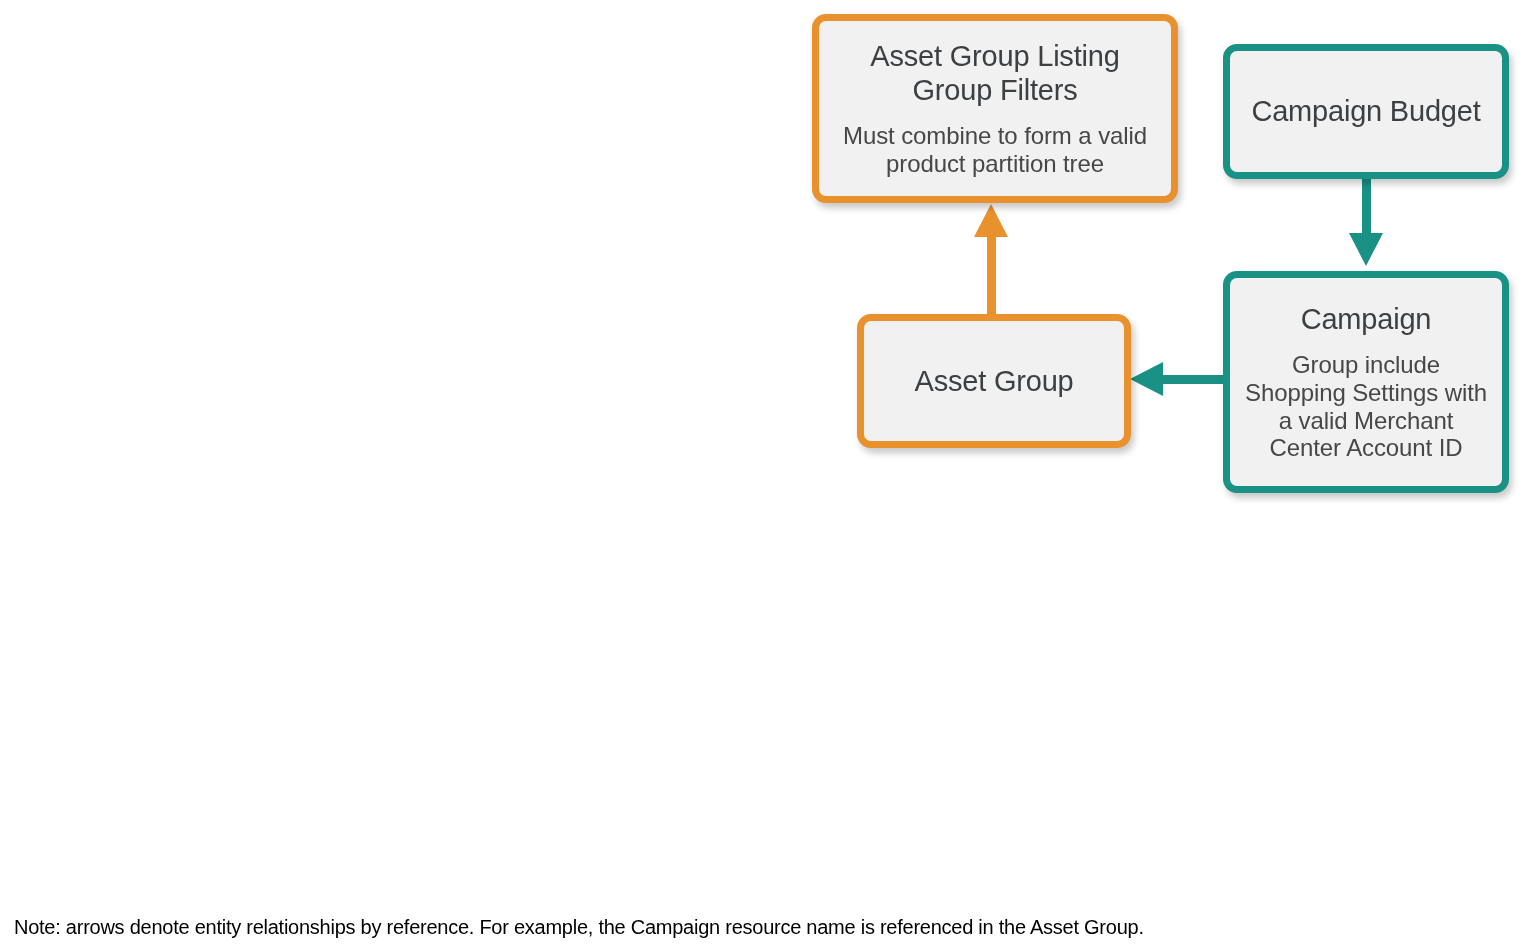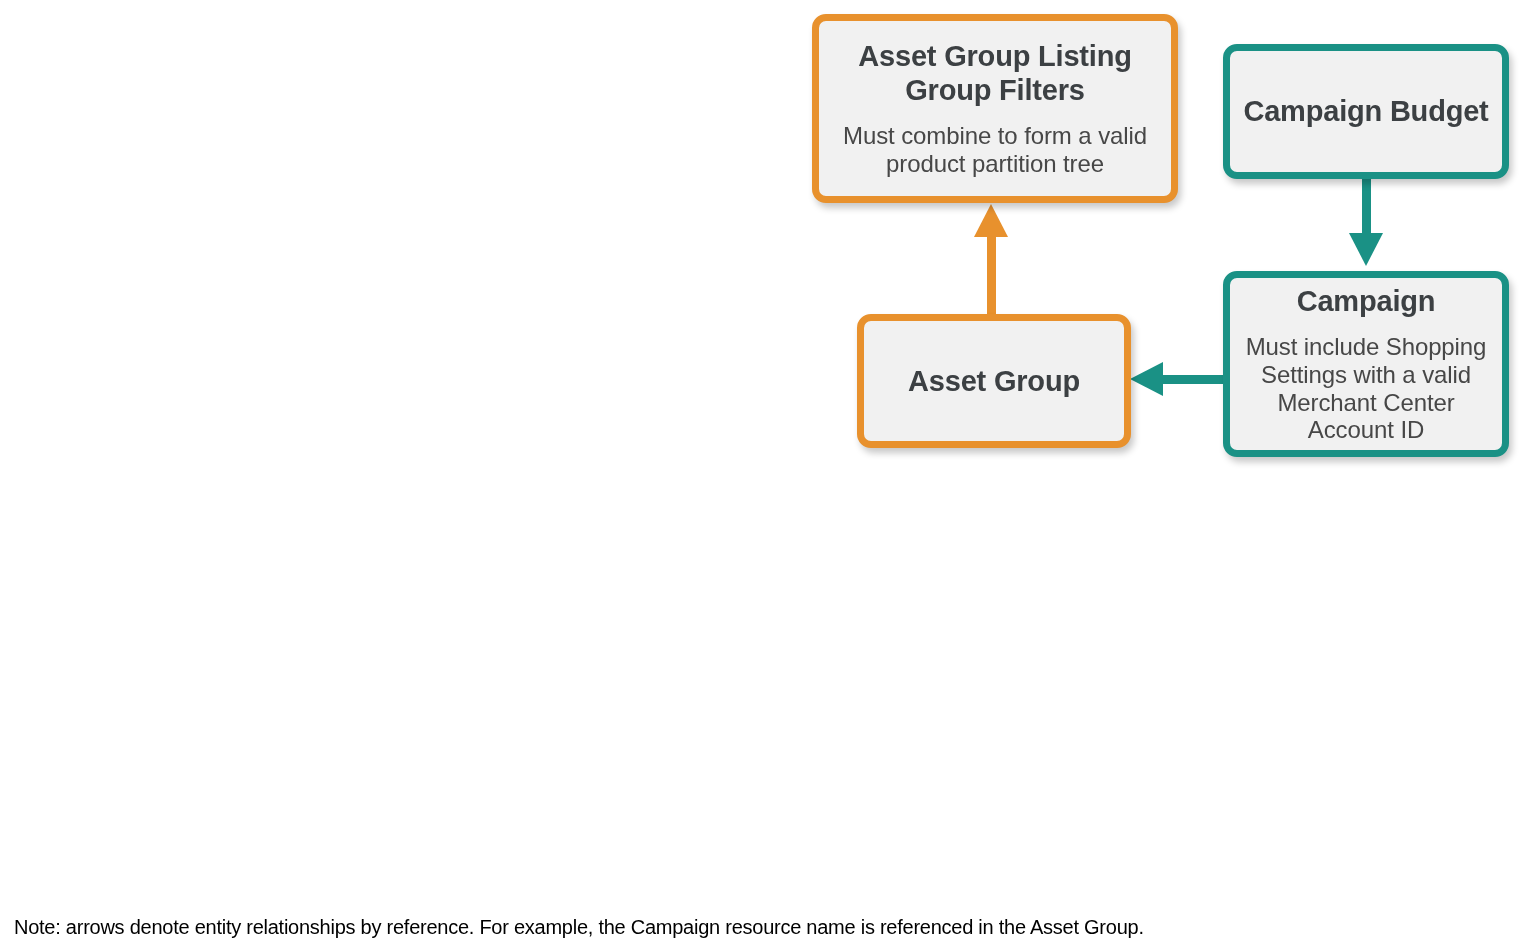--- a/index.html
+++ b/index.html
@@ -35,21 +35,21 @@
     text-align: center;
     box-shadow: 3px 5px 7px rgba(0,0,0,0.22);
     padding: 6px 12px;
     z-index: 3;
   }
   .node.orange { border-color: #E8912D; }
   .node.teal   { border-color: #1A9185; }
 
   .node-title {
     color: #3C4043;
-    font-weight: bold;
+    font-weight: normal;
     font-size: 29px;
     line-height: 1.18;
     letter-spacing: -0.2px;
   }
   .node-desc {
     color: #474747;
     font-weight: normal;
     font-size: 24px;
     line-height: 1.16;
     margin-top: 15px;
@@ -64,21 +64,21 @@
   #node-campaign-budget {
     left: 1223px; top: 44px;
     width: 286px; height: 135px;
   }
   #node-asset-group {
     left: 857px;  top: 314px;
     width: 274px; height: 134px;
   }
   #node-campaign {
     left: 1223px; top: 271px;
-    width: 286px; height: 186px;
+    width: 286px; height: 222px;
   }
 
   
   .connector {
     position: absolute;
     z-index: 1;
   }
   .line-v { position: absolute; }
   .line-h { position: absolute; }
 
@@ -160,21 +160,21 @@
   <div class="node orange" id="node-asset-group">
     <div class="node-title">Asset Group</div>
   </div>
 
   <div class="node teal" id="node-campaign-budget">
     <div class="node-title">Campaign Budget</div>
   </div>
 
   <div class="node teal" id="node-campaign">
     <div class="node-title">Campaign</div>
-    <div class="node-desc">Must include Shopping Settings with a valid Merchant Center Account ID</div>
+    <div class="node-desc">Group include Shopping Settings with a valid Merchant Center Account ID</div>
   </div>
 
   <div class="connector" id="conn-ag-to-aglgf">
     <div class="line-v"></div>
     <div class="arrow-head arrow-up"></div>
   </div>
 
   <div class="connector" id="conn-budget-to-campaign">
     <div class="line-v"></div>
     <div class="arrow-head arrow-down"></div>

